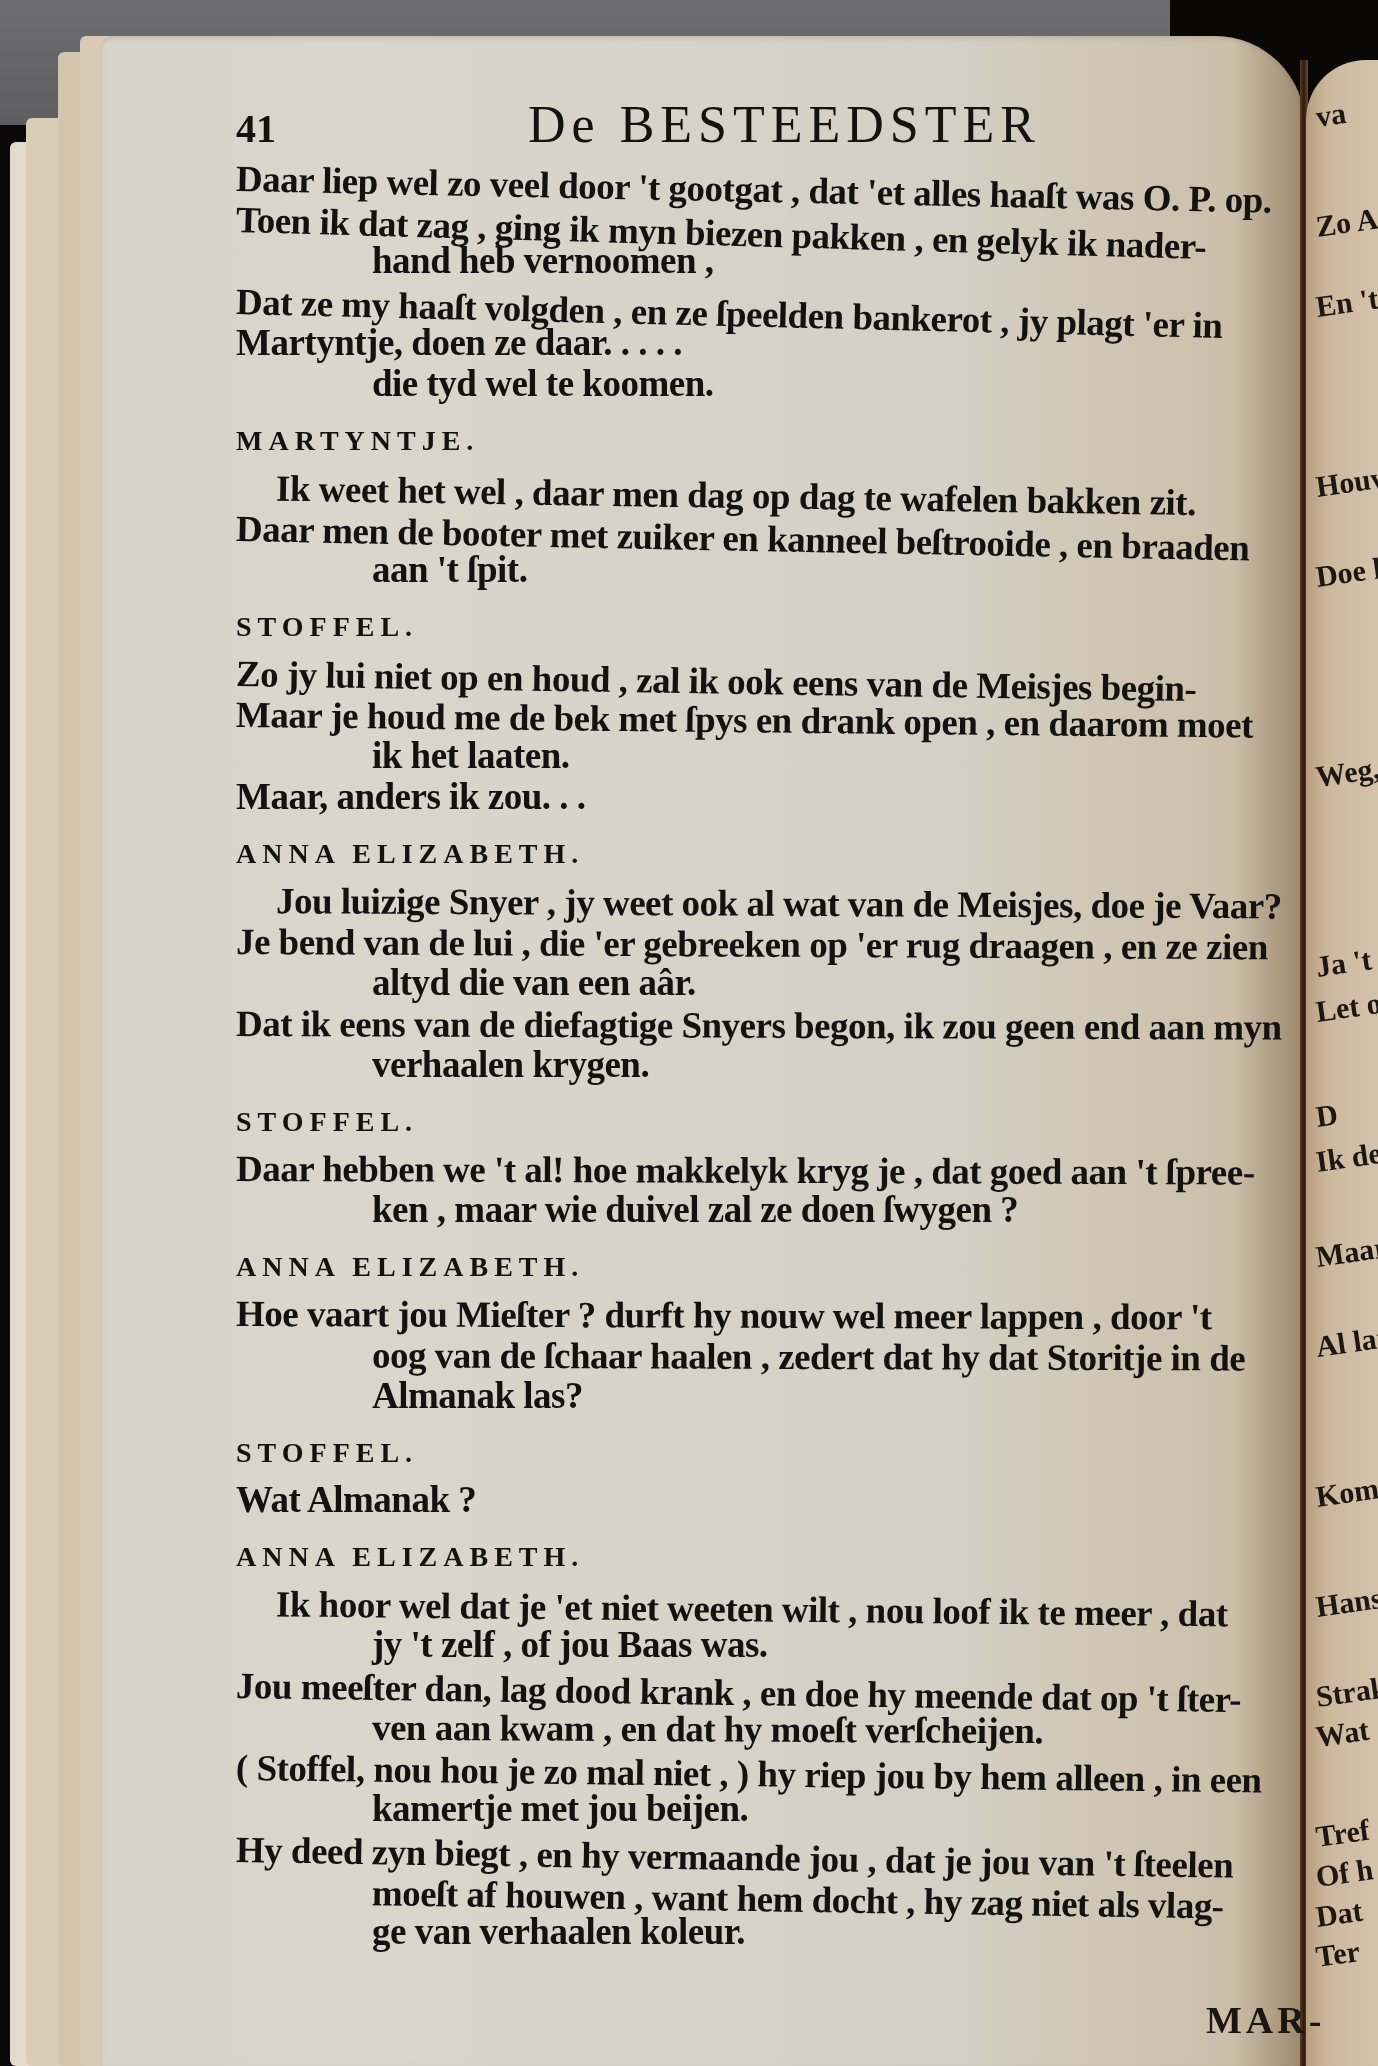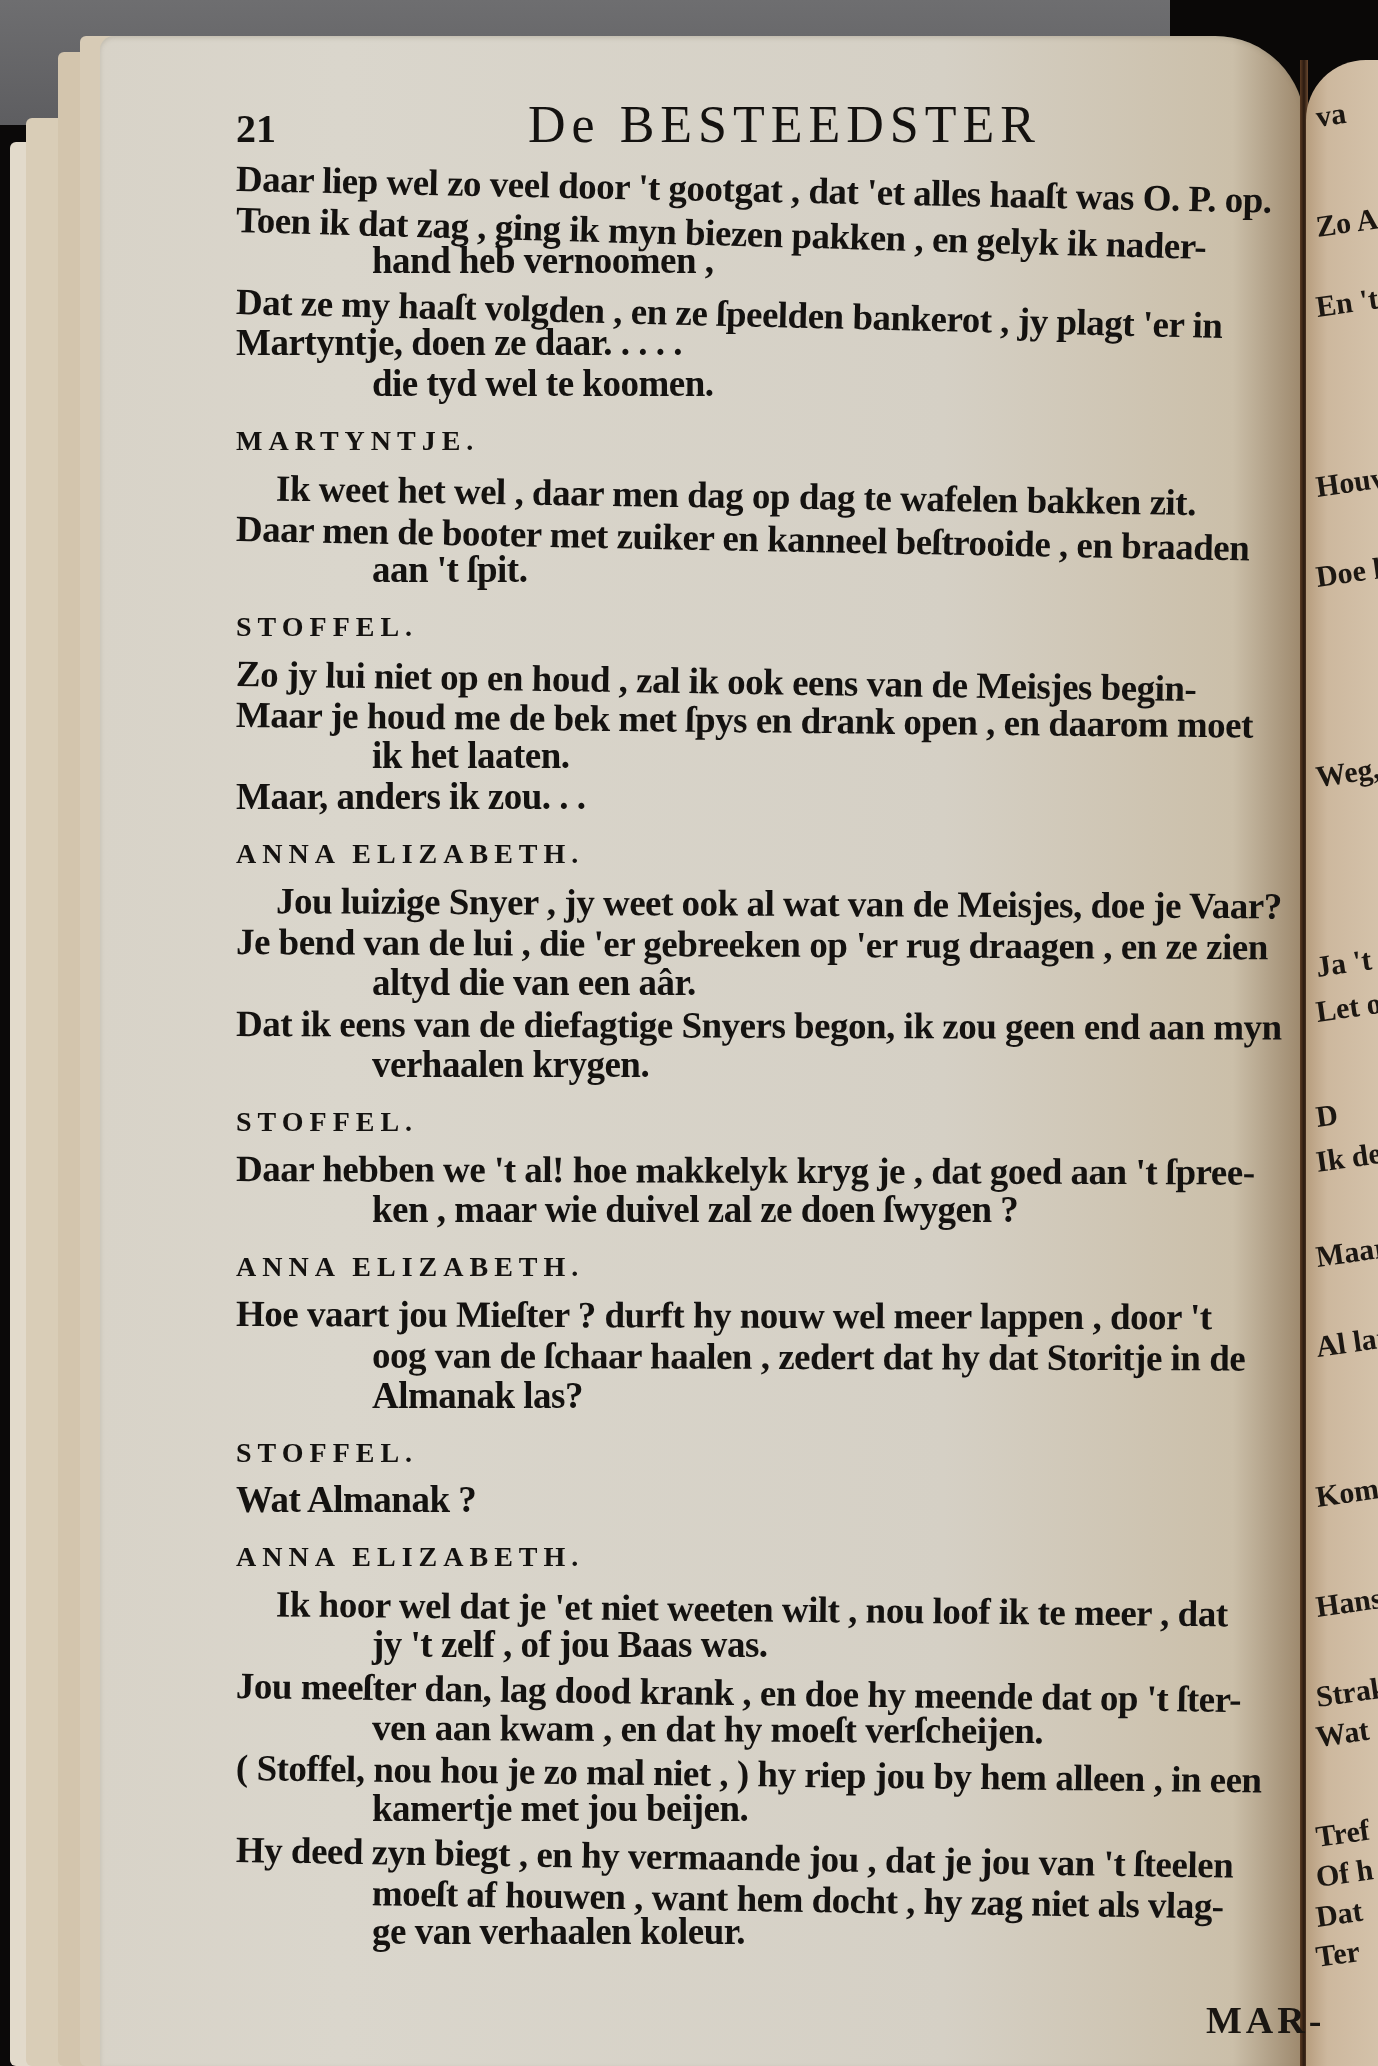--- a/index.html
+++ b/index.html
@@ -115,21 +115,21 @@
     <div class="rp-line" style="top: 1620px; transform: rotate(-8deg);">Strak</div>
     <div class="rp-line" style="top: 1660px; transform: rotate(-8deg);">Wat</div>
     <div class="rp-line" style="top: 1760px; transform: rotate(-8deg);">Tref</div>
     <div class="rp-line" style="top: 1800px; transform: rotate(-8deg);">Of h</div>
     <div class="rp-line" style="top: 1840px; transform: rotate(-8deg);">Dat</div>
     <div class="rp-line" style="top: 1880px; transform: rotate(-8deg);">Ter</div>
   </div>
 
 <div class="text">
   <div class="running-head">
-    <span class="page-number">21</span>
+    <span class="page-number">41</span>
     <span class="book-title">De BESTEEDSTER</span>
   </div>
   <div id="blocks">
       <div>
         <div class="line" style="transform: rotate(1.2deg);">Daar liep wel zo veel door 't gootgat , dat 'et alles haaſt was O. P. op.</div>
         <div class="line" style="transform: rotate(1.6deg);">Toen ik dat zag , ging ik myn biezen pakken , en gelyk ik nader-</div>
         <div class="line cont">hand heb vernoomen ,</div>
         <div class="line" style="transform: rotate(1.4deg);">Dat ze my haaſt volgden , en ze ſpeelden bankerot , jy plagt 'er in</div>
         <div class="line">Martyntje, doen ze daar. . . . .</div>
         <div class="line cont">die tyd wel te koomen.</div>

